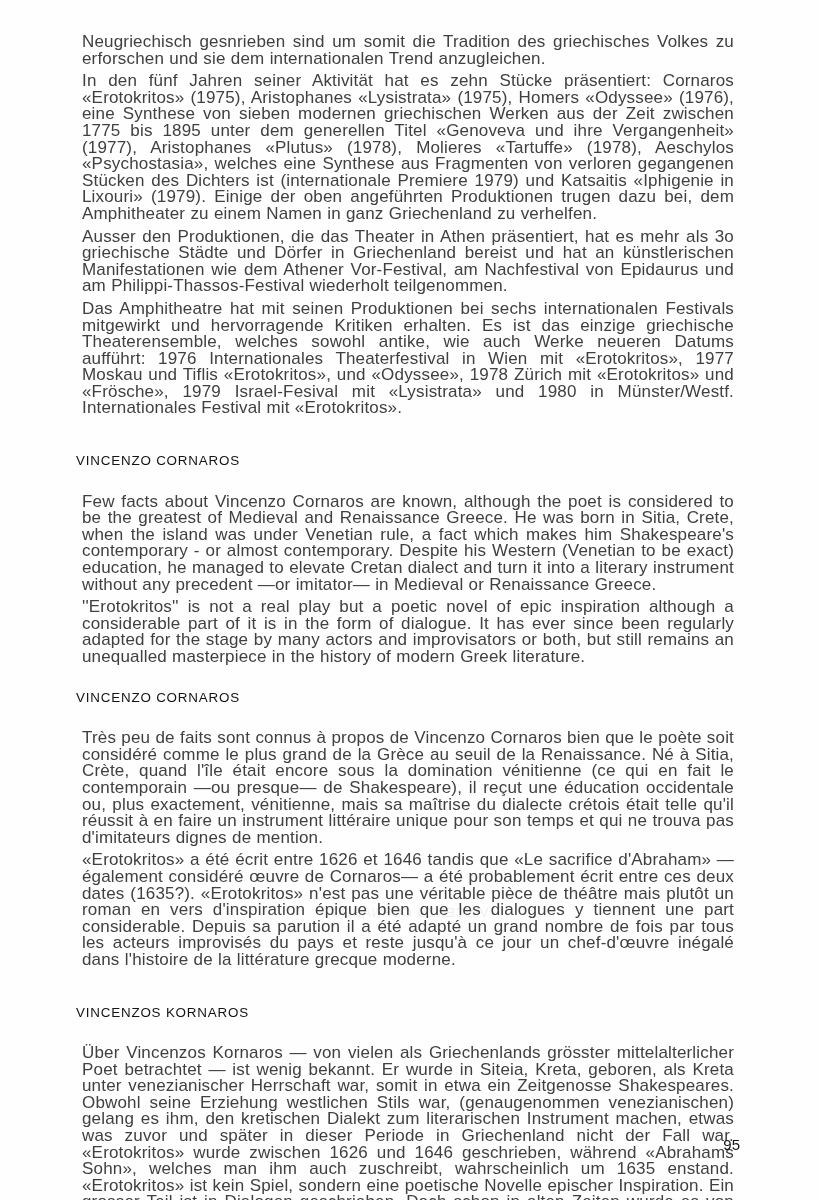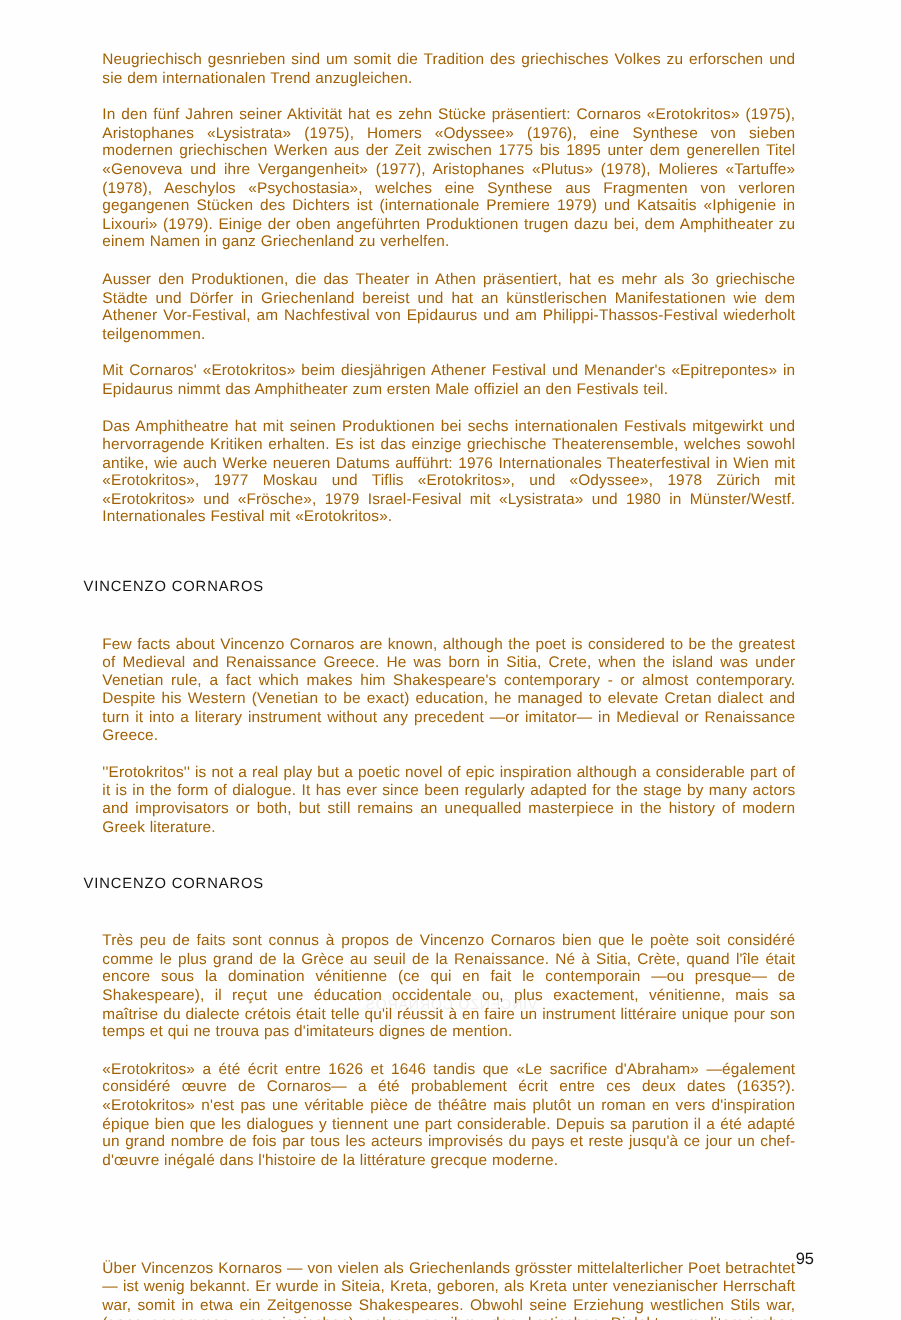--- a/index.html
+++ b/index.html
@@ -22,27 +22,27 @@
     height: 1200px;
     background: #fefefe;
   }
   .content {
     position: absolute;
     left: 76px;
     top: 28px;
     width: 664px;
   }
   p.para {
-    margin: 17px;
-    font-size: 14px;
+    margin: 6px;
+    font-size: 17px;
     line-height: 16.6px;
     text-align: justify;
     letter-spacing: 0.01em;
     word-spacing: 0.02em;
-    color: #a16207;
+    color: #404040;
   }
   .heading {
     margin: 0;
     font-size: 13.4px;
     line-height: 16.6px;
     letter-spacing: 0.06em;
     color: #141414;
     font-weight: normal;
   }
   .gap-big { height: 30px; }
@@ -75,39 +75,39 @@
 
 <div class="page">
 
   <div class="ghost">VINCENZO CORNAROS</div>
 
   <div class="content">
 
     <p class="para">Neugriechisch gesnrieben sind um somit die Tradition des griechisches Volkes zu erforschen und sie dem internationalen Trend anzugleichen.</p>
     <p class="para">In den fünf Jahren seiner Aktivität hat es zehn Stücke präsentiert: Cornaros «Erotokritos» (1975), Aristophanes «Lysistrata» (1975), Homers «Odyssee» (1976), eine Synthese von sieben modernen griechischen Werken aus der Zeit zwischen 1775 bis 1895 unter dem generellen Titel «Genoveva und ihre Vergangenheit» (1977), Aristophanes «Plutus» (1978), Molieres «Tartuffe» (1978), Aeschylos «Psychostasia», welches eine Synthese aus Fragmenten von verloren gegangenen Stücken des Dichters ist (internationale Premiere 1979) und Katsaitis «Iphigenie in Lixouri» (1979). Einige der oben angeführten Produktionen trugen dazu bei, dem Amphitheater zu einem Namen in ganz Griechenland zu verhelfen.</p>
     <p class="para">Ausser den Produktionen, die das Theater in Athen präsentiert, hat es mehr als 3o griechische Städte und Dörfer in Griechenland bereist und hat an künstlerischen Manifestationen wie dem Athener Vor-Festival, am Nachfestival von Epidaurus und am Philippi-Thassos-Festival wiederholt teilgenommen.</p>
-    <p class="para">Mit Cornaros' «Erotokritos» beim diesjährigen Athener Festival und Menander's «Epitrepontes» in Epidaurus nimmt das Amphitheater zum ersten Male offiziel an den Festivals teil.</p>
     <p class="para">Das Amphitheatre hat mit seinen Produktionen bei sechs internationalen Festivals mitgewirkt und hervorragende Kritiken erhalten. Es ist das einzige griechische Theaterensemble, welches sowohl antike, wie auch Werke neueren Datums aufführt: 1976 Internationales Theaterfestival in Wien mit «Erotokritos», 1977 Moskau und Tiflis «Erotokritos», und «Odyssee», 1978 Zürich mit «Erotokritos» und «Frösche», 1979 Israel-Fesival mit «Lysistrata» und 1980 in Münster/Westf. Internationales Festival mit «Erotokritos».</p>
 
     <div class="gap-big"></div>
 
     <h2 class="heading">VINCENZO CORNAROS</h2>
     <div class="gap-mid"></div>
     <p class="para">Few facts about Vincenzo Cornaros are known, although the poet is considered to be the greatest of Medieval and Renaissance Greece. He was born in Sitia, Crete, when the island was under Venetian rule, a fact which makes him Shakespeare's contemporary - or almost contemporary. Despite his Western (Venetian to be exact) education, he managed to elevate Cretan dialect and turn it into a literary instrument without any precedent —or imitator— in Medieval or Renaissance Greece.</p>
     <p class="para">''Erotokritos'' is not a real play but a poetic novel of epic inspiration although a considerable part of it is in the form of dialogue. It has ever since been regularly adapted for the stage by many actors and improvisators or both, but still remains an unequalled masterpiece in the history of modern Greek literature.</p>
 
     <div class="gap-mid"></div>
 
     <h2 class="heading">VINCENZO CORNAROS</h2>
     <div class="gap-mid"></div>
     <p class="para">Très peu de faits sont connus à propos de Vincenzo Cornaros bien que le poète soit considéré comme le plus grand de la Grèce au seuil de la Renaissance. Né à Sitia, Crète, quand l'île était encore sous la domination vénitienne (ce qui en fait le contemporain —ou presque— de Shakespeare), il reçut une éducation occidentale ou, plus exactement, vénitienne, mais sa maîtrise du dialecte crétois était telle qu'il réussit à en faire un instrument littéraire unique pour son temps et qui ne trouva pas d'imitateurs dignes de mention.</p>
     <p class="para">«Erotokritos» a été écrit entre 1626 et 1646 tandis que «Le sacrifice d'Abraham» —également considéré œuvre de Cornaros— a été probablement écrit entre ces deux dates (1635?). «Erotokritos» n'est pas une véritable pièce de théâtre mais plutôt un roman en vers d'inspiration épique bien que les dialogues y tiennent une part considerable. Depuis sa parution il a été adapté un grand nombre de fois par tous les acteurs improvisés du pays et reste jusqu'à ce jour un chef-d'œuvre inégalé dans l'histoire de la littérature grecque moderne.</p>
 
     <div class="gap-big"></div>
 
+    <h2 class="heading">VINCENZOS KORNAROS</h2>
     <div class="gap-mid"></div>
     <p class="para">Über Vincenzos Kornaros — von vielen als Griechenlands grösster mittelalterlicher Poet betrachtet — ist wenig bekannt. Er wurde in Siteia, Kreta, geboren, als Kreta unter venezianischer Herrschaft war, somit in etwa ein Zeitgenosse Shakespeares. Obwohl seine Erziehung westlichen Stils war, (genaugenommen venezianischen) gelang es ihm, den kretischen Dialekt zum literarischen Instrument machen, etwas was zuvor und später in dieser Periode in Griechenland nicht der Fall war. «Erotokritos» wurde zwischen 1626 und 1646 geschrieben, während «Abrahams Sohn», welches man ihm auch zuschreibt, wahrscheinlich um 1635 enstand. «Erotokritos» ist kein Spiel, sondern eine poetische Novelle epischer Inspiration. Ein grosser Teil ist in Dialogen geschrieben. Doch schon in alten Zeiten wurde es von vielen populären Schauspielern für die Bühne adaptiert. Es ist bis heute zweifelsohne ein Meisterstück in der Geschichte und Entwicklung der neueren griechischen Literatur geblieben.</p>
 
   </div>
 
   <div class="page-number">95</div>
 
 </div>
 
 </body></html>

